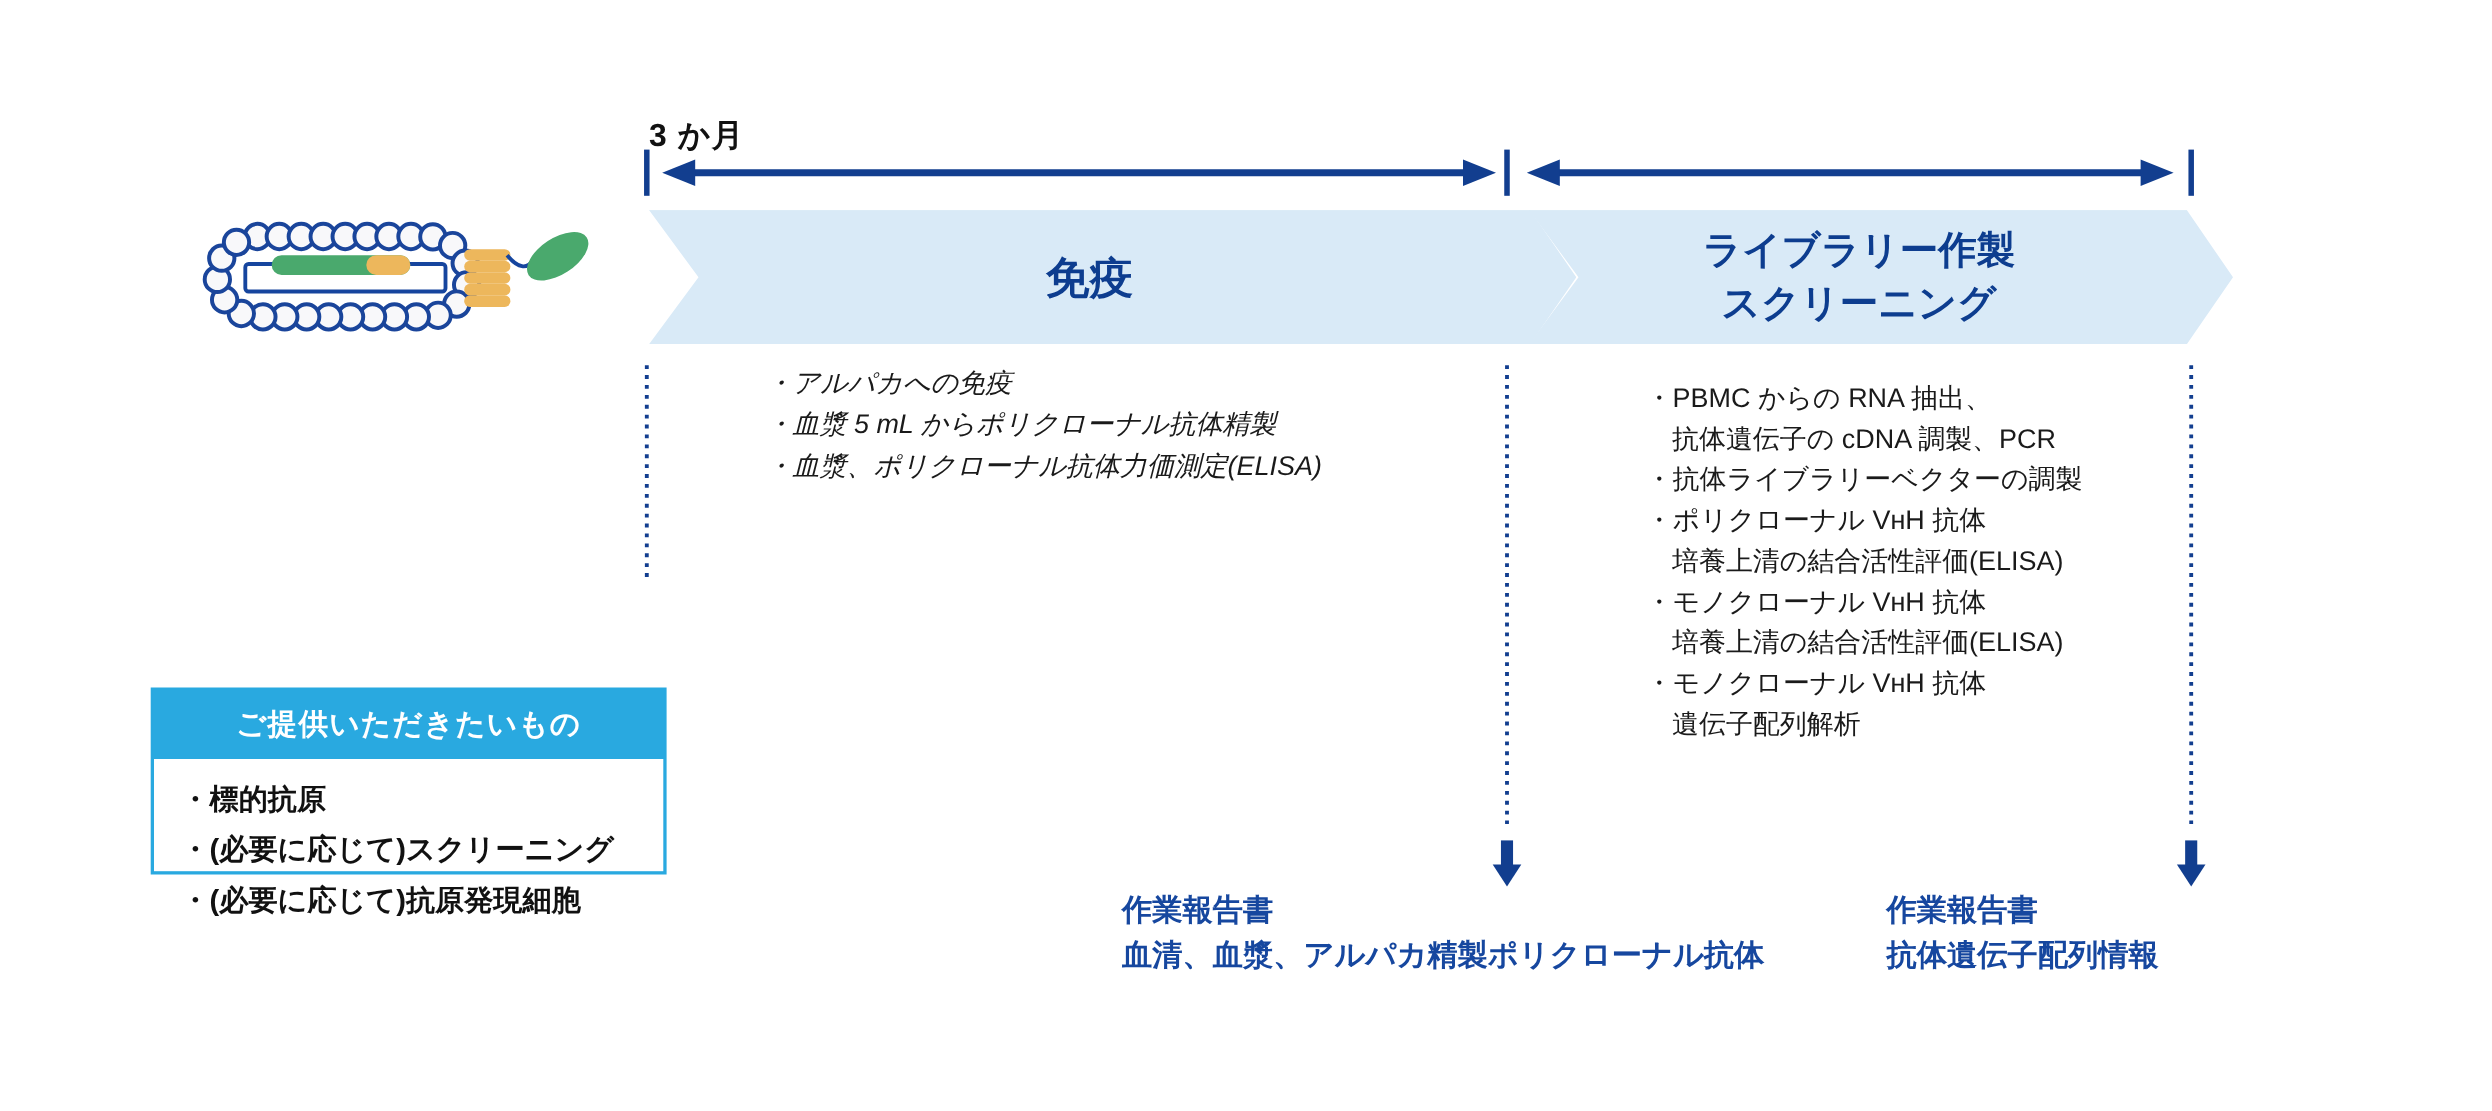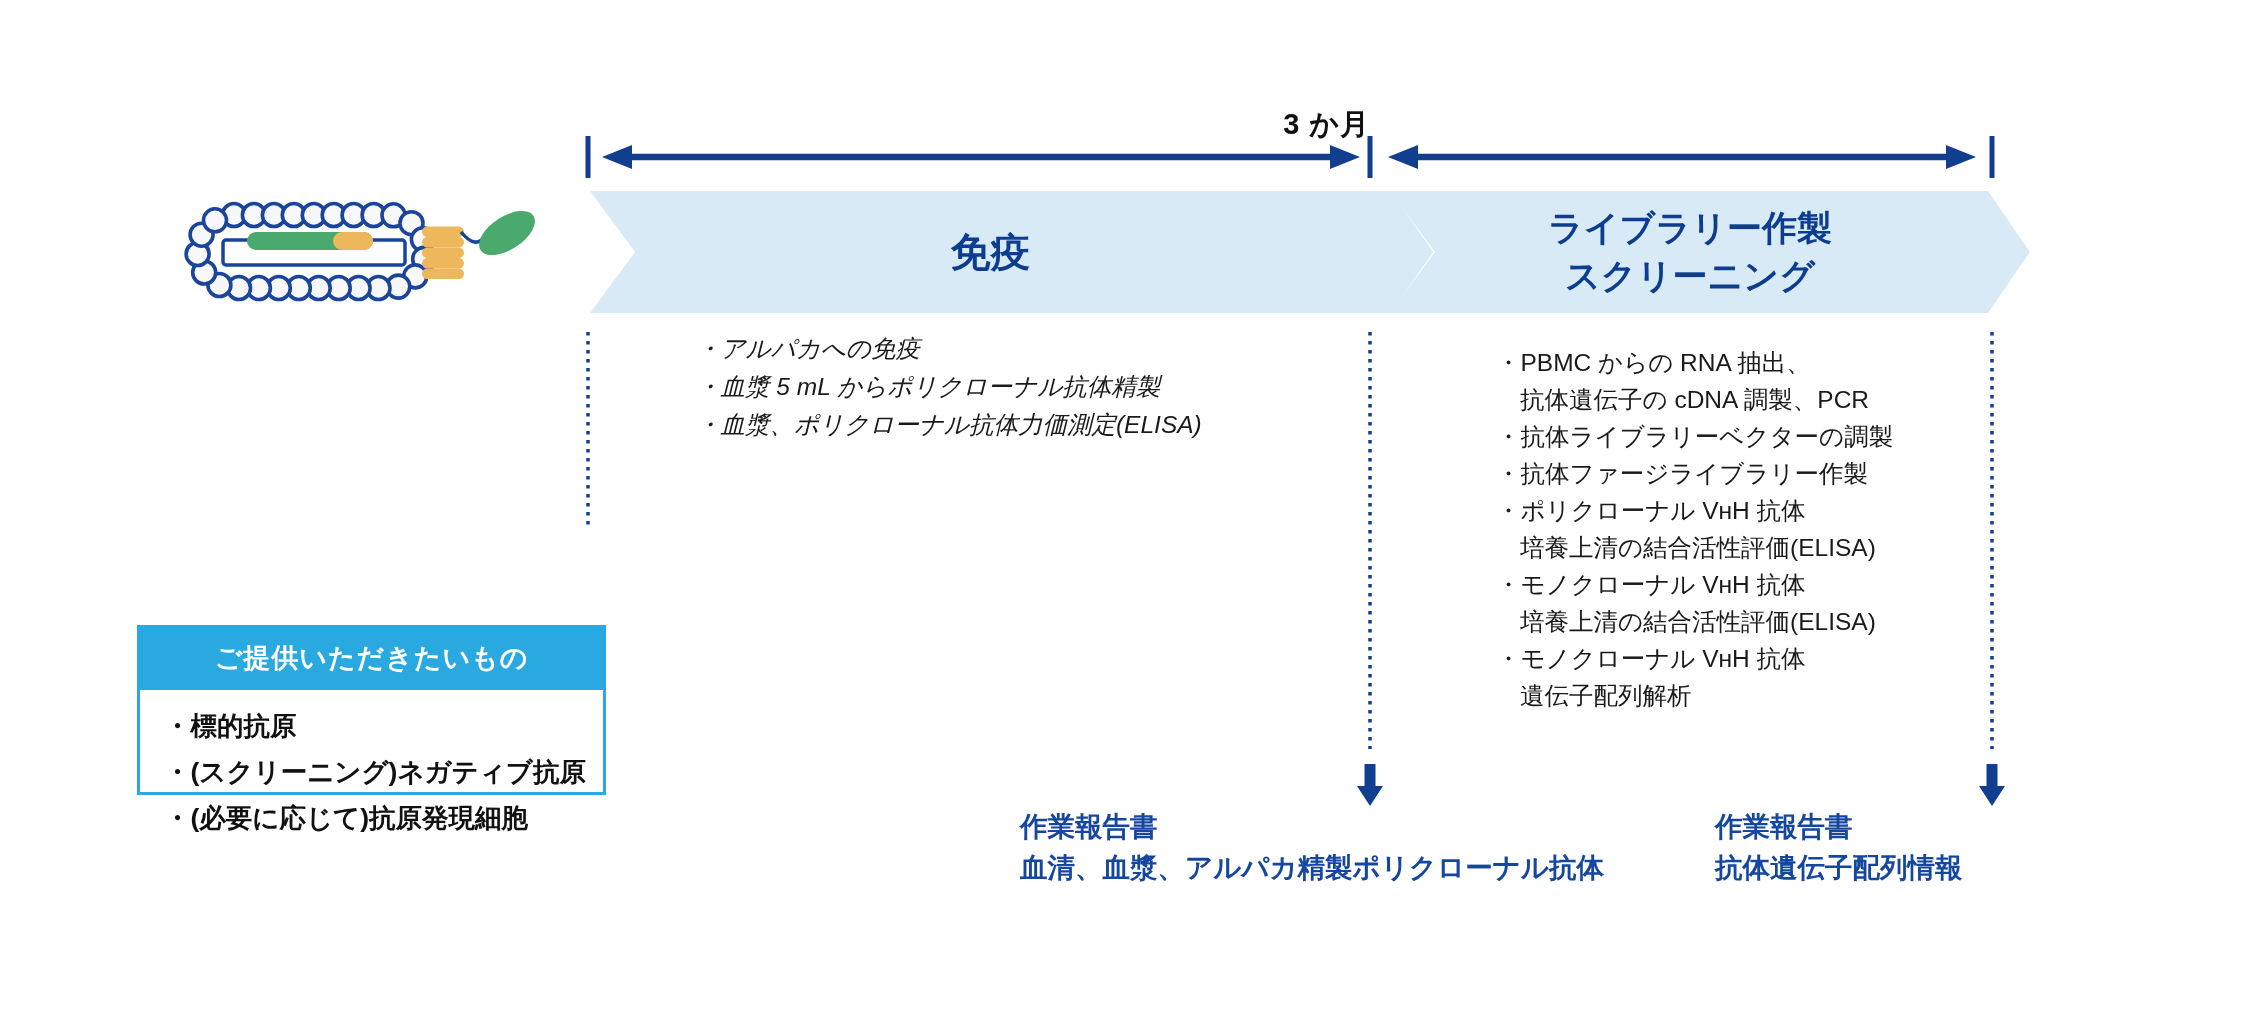--- a/index.html
+++ b/index.html
@@ -7,21 +7,21 @@
   body { font-family:"Liberation Sans","DejaVu Sans",sans-serif; }
   .canvas {
     position:relative; width:2265px; height:1010px;
     background:#ffffff; overflow:hidden;
   }
   svg.overlay { position:absolute; left:0; top:0; width:2265px; height:1010px; pointer-events:none; }
 
   
   .duration-label {
     position:absolute; top:102px; height:44px; line-height:44px;
-    text-align:right; font-size:29px; font-weight:bold; color:#111111;
+    text-align:left; font-size:29px; font-weight:bold; color:#111111;
     letter-spacing:1px;
   }
   .duration-label.p1 { left:590px; width:780px; }
   .duration-label.p2 { left:1390px; width:600px; }
 
   
   .banner {
     position:absolute; top:191px; height:122px; background:#D9EAF7;
     display:flex; flex-direction:column; align-items:center; justify-content:center;
     color:#0D3D8F; font-weight:bold;
@@ -164,34 +164,33 @@
   <div class="phase-list list1">
     <div class="line">・アルパカへの免疫</div>
     <div class="line">・血漿 5 mL からポリクローナル抗体精製</div>
     <div class="line">・血漿、ポリクローナル抗体力価測定(ELISA)</div>
   </div>
 
   <div class="phase-list list2">
     <div class="line">・PBMC からの RNA 抽出、</div>
     <div class="line cont">抗体遺伝子の cDNA 調製、PCR</div>
     <div class="line">・抗体ライブラリーベクターの調製</div>
-    <div class="line">・抗体ファージライブラリー作製</div>
     <div class="line">・ポリクローナル VʜH 抗体</div>
     <div class="line cont">培養上清の結合活性評価(ELISA)</div>
     <div class="line">・モノクローナル VʜH 抗体</div>
     <div class="line cont">培養上清の結合活性評価(ELISA)</div>
     <div class="line">・モノクローナル VʜH 抗体</div>
     <div class="line cont">遺伝子配列解析</div>
   </div>
 
   <div class="provide-box">
     <div class="hd">ご提供いただきたいもの</div>
     <div class="bd">
       <div class="line">・標的抗原</div>
-      <div class="line">・(スクリーニング)ネガティブ抗原</div>
+      <div class="line">・(必要に応じて)スクリーニング</div>
       <div class="line">・(必要に応じて)抗原発現細胞</div>
     </div>
   </div>
 
   <div class="deliverable d1">
     <div class="line">作業報告書</div>
     <div class="line">血清、血漿、アルパカ精製ポリクローナル抗体</div>
   </div>
   <div class="deliverable d2">
     <div class="line">作業報告書</div>

